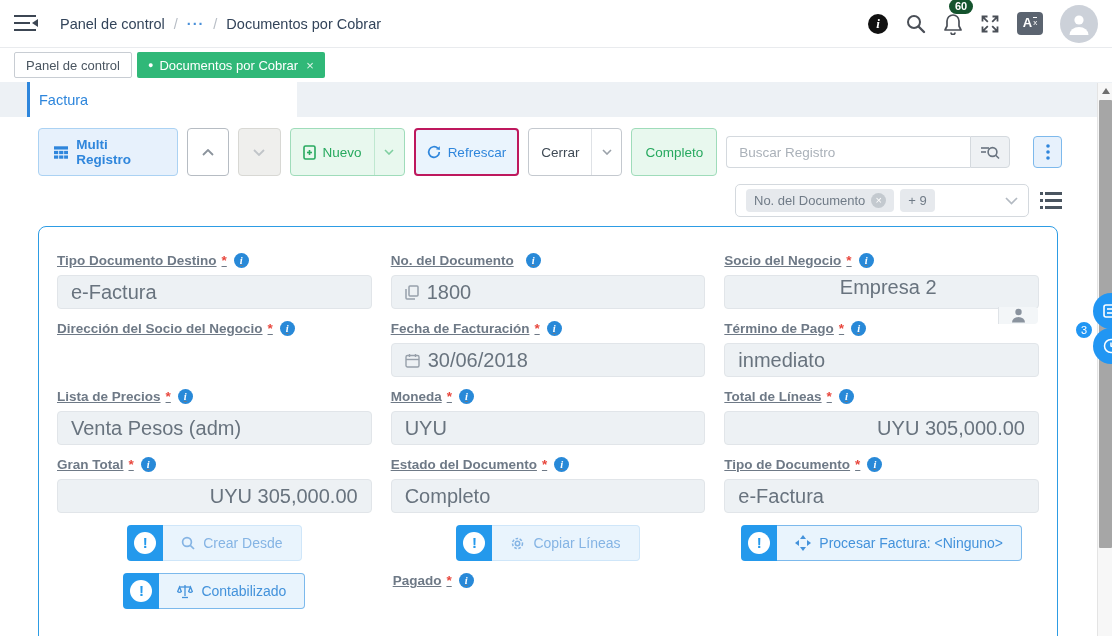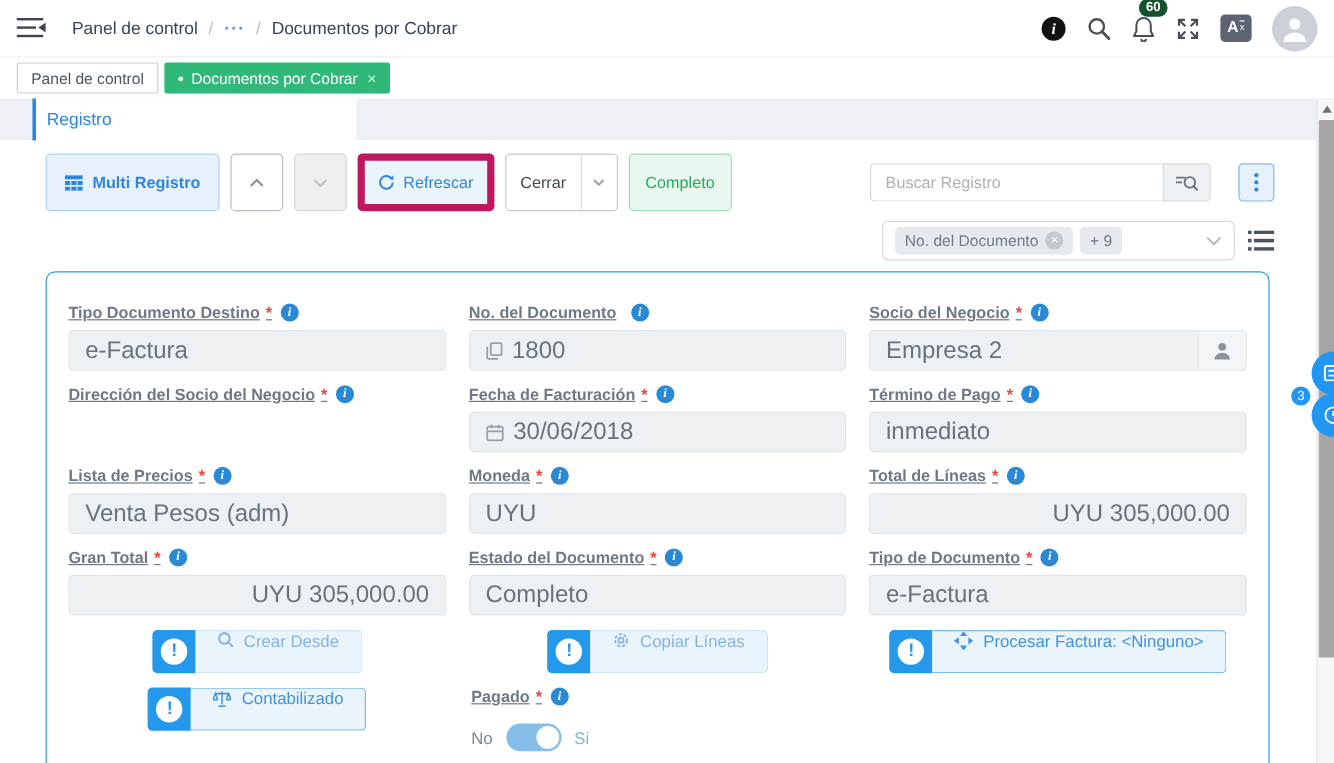--- a/index.html
+++ b/index.html
@@ -47,21 +47,21 @@
   .btn-blue { background:#e7f1fc; border:1px solid #abd2f3; color:#2f86dc; font-weight:bold; padding:0 15px; gap:8px; }
   .btn-arrow { width:44px; justify-content:center; background:#fff; border:1px solid #b6bcc3; color:#8b939c; }
   .btn-arrow.disabled { background:#efefed; border-color:#d8d8d4; color:#c0c4c8; cursor:default; }
   .btn-split { border:1px solid; padding:0; }
   .btn-split .main { display:flex; align-items:center; gap:7px; padding:0 12px; height:100%; }
   .btn-split .dd { display:flex; align-items:center; justify-content:center; width:30px; height:100%; border-left:1px solid; }
   .btn-green { background:#e8f8ee; border-color:#9fdcba; color:#27a95f; }
   .btn-green .dd { border-left-color:#bfe8d0; color:#7fcfa0; }
   .btn-white { background:#fff; border-color:#c4c9cf; color:#3f4a55; }
   .btn-white .dd { border-left-color:#dfe2e6; color:#9aa1a9; }
-  .btn-lblue { background:#eaf4fd; border:6px solid #be185d; color:#2f86dc; padding:0 11px; gap:7px; }
+  .btn-lblue { background:#eaf4fd; border:2px solid #be185d; color:#2f86dc; padding:0 11px; gap:7px; }
   .btn-complete { background:#e8f8ee; border:1px solid #9fdcba; color:#27a95f; padding:0 13px; }
   .searchbox { margin-left:auto; display:flex; }
   .searchbox input { width:244px; height:32px; border:1px solid #d4d9de; border-right:none; border-radius:4px 0 0 4px; padding:0 12px; font-size:13.5px; color:#5a646f; outline:none; background:#fff; }
   .searchbox input::placeholder { color:#aab1b9; }
   .searchbox .iqbtn { width:40px; height:32px; background:#eef1f4; border:1px solid #d4d9de; border-radius:0 4px 4px 0; display:flex; align-items:center; justify-content:center; cursor:pointer; }
   .dotsbtn { margin-left:14px; width:30px; height:32px; background:#e7f1fc; border:1px solid #7db9ec; border-radius:4px; display:flex; align-items:center; justify-content:center; cursor:pointer; }
 
   
   .fbar { display:flex; align-items:center; justify-content:flex-end; gap:11px; padding:8px 50px 0 38px; background:#fff; }
   .filterbox { width:294px; height:33px; border:1px solid #d4d9de; border-radius:5px; display:flex; align-items:center; gap:6px; padding:0 10px; cursor:pointer; background:#fff; }
@@ -70,28 +70,28 @@
   .filterbox .chev { margin-left:auto; }
 
   
   .panel { margin:9px 54px 0 38px; width:1020px; height:470px; border:1px solid #2d9ce4; border-radius:8px; background:#fff; padding:26px 18px 0 18px; }
   .grid { display:grid; grid-template-columns:1fr 1fr 1fr; column-gap:19px; row-gap:12px; }
   .flabel { display:flex; align-items:center; gap:5px; margin-bottom:7px; font-size:13.5px; font-weight:bold; color:#6e7986;text-decoration:underline; }
   .req { color:#e8463c; }
   .info-i { width:15px; height:15px; border-radius:50%; background:#2889d8; color:#fff; font:italic bold 10.5px "Liberation Serif",serif; text-align:center; line-height:15px; margin-left:2px; }
   .fld { height:34px; background:#edf1f4; border:1px solid #e1e5e9; border-radius:4px; display:flex; align-items:center; gap:8px; padding:0 13px; font-size:20px; color:#68737e; }
   .fld.right { justify-content:flex-end; }
-  .fld.haspad { padding-right:0; }
+  .fld.haspad { padding-right:0;flex-direction:column; }
   .fld .tailbtn { margin-left:auto; width:40px; align-self:stretch; border-left:1px solid #dfe3e7; background:#f3f6f8; border-radius:0 4px 4px 0; display:flex; align-items:center; justify-content:center; cursor:pointer; }
 
   .btncell { display:flex; justify-content:center; align-items:flex-start; }
   .pbtn { display:flex; height:36px; cursor:pointer; }
   .pbtn .excl { width:36px; background:#2499ec; border-radius:4px 0 0 4px; display:flex; align-items:center; justify-content:center; }
   .pbtn .excl b { width:22px; height:22px; border-radius:50%; background:#fff; color:#2499ec; font-size:15px; text-align:center; line-height:22px; }
-  .pbtn .lbl { display:flex; gap:8px; padding:0 18px; background:#e9f4fd; border:1px solid #cfe6f9; border-left:none; border-radius:0 4px 4px 0; font-size:14px; color:#85b4e4; }
+  .pbtn .lbl { display:flex; align-items:center; gap:8px; padding:0 18px; background:#e9f4fd; border:1px solid #cfe6f9; border-left:none; border-radius:0 4px 4px 0; font-size:14px; color:#85b4e4; }
   .pbtn.strong .lbl { border-color:#7cb9ec; color:#4392db; }
   .paid-cell { padding-left:2px; }
   .toggle-row { display:flex; align-items:center; gap:11px; margin-top:15px; }
   .tog-no { color:#7b8692; font-size:14px; }
   .tog-si { color:#7ab4e4; font-size:14px; }
   .toggle { width:46px; height:23px; border-radius:12px; background:#85bfe9; position:relative; cursor:pointer; }
   .toggle .knob { position:absolute; top:2px; right:2px; width:19px; height:19px; border-radius:50%; background:#fff; }
 
   
   .vscroll { position:absolute; top:83px; right:0; width:15px; bottom:0; background:#f7f7f7; border-left:1px solid #e4e4e4; }
@@ -164,21 +164,21 @@
     </div>
     <div class="wtab active">
       <span class="dot">●</span>
       <span>Documentos por Cobrar</span>
       <span class="x">×</span>
     </div>
   </div>
 
   <div class="dtab-strip">
     <div class="dtab">
-      <span>Registro</span>
+      <span>Factura</span>
     </div>
   </div>
 
   <div class="tbar">
     <div class="btn btn-blue">
       <svg width="15" height="13" viewBox="0 0 15 13" fill="#2f86dc">
           <rect x="0" y="0" width="15" height="3.4"></rect>
           <rect x="0" y="4.8" width="4.4" height="3.4"></rect>
           <rect x="5.4" y="4.8" width="4.4" height="3.4"></rect>
           <rect x="10.6" y="4.8" width="4.4" height="3.4"></rect>
@@ -190,20 +190,35 @@
     </div>
     <div class="btn btn-arrow">
       <svg width="12" height="7" viewBox="0 0 12 7" fill="none" stroke="#8b939c" stroke-width="1.8">
           <polyline points="1,6 6,1 11,6"></polyline>
         </svg>
     </div>
     <div class="btn btn-arrow disabled">
       <svg width="12" height="7" viewBox="0 0 12 7" fill="none" stroke="#c0c4c8" stroke-width="1.8">
           <polyline points="1,1 6,6 11,1"></polyline>
         </svg>
+    </div>
+    <div class="btn btn-split btn-green">
+      <span class="main">
+        <svg width="13" height="15" viewBox="0 0 13 15" fill="none" stroke="#27a95f" stroke-width="1.6">
+            <rect x="1" y="1" width="11" height="13" rx="1.5"></rect>
+            <line x1="6.5" y1="5" x2="6.5" y2="10"></line>
+            <line x1="4" y1="7.5" x2="9" y2="7.5"></line>
+          </svg>
+        <span>Nuevo</span>
+      </span>
+      <span class="dd">
+        <svg width="10" height="6" viewBox="0 0 10 6" fill="none" stroke="#7fcfa0" stroke-width="1.6">
+            <polyline points="1,1 5,5 9,1"></polyline>
+          </svg>
+      </span>
     </div>
     <div class="btn btn-lblue">
       <svg width="14" height="14" viewBox="0 0 14 14" fill="none" stroke="#2f86dc" stroke-width="1.7">
           <path d="M12.3 7a5.3 5.3 0 1 1-1.6-3.8"></path>
           <polygon points="12.8,1.2 12.8,5 9,4.2" fill="#2f86dc" stroke="none"></polygon>
         </svg>
       <span>Refrescar</span>
     </div>
     <div class="btn btn-split btn-white">
       <span class="main">
@@ -464,27 +479,20 @@
             <span>Contabilizado</span>
           </span>
         </div>
       </div>
       <div class="cell paid-cell">
         <div class="flabel">
             <span>Pagado</span>
             <span class="req">*</span>
             <span class="info-i">i</span>
           </div>
-        <div class="toggle-row">
-          <span class="tog-no">No</span>
-          <span class="toggle">
-              <span class="knob"></span>
-            </span>
-          <span class="tog-si">Si</span>
-        </div>
       </div>
       <div></div>
 
     </div>
   </div>
 
   <div class="vscroll">
     <span class="up"></span>
     <span class="thumb"></span>
   </div>

